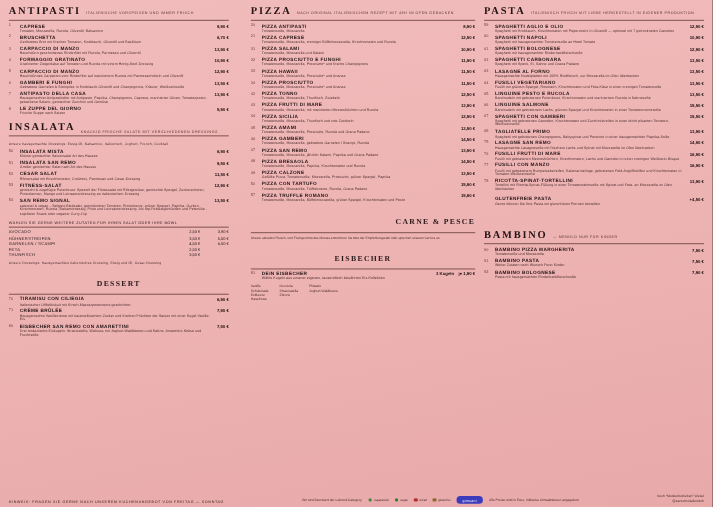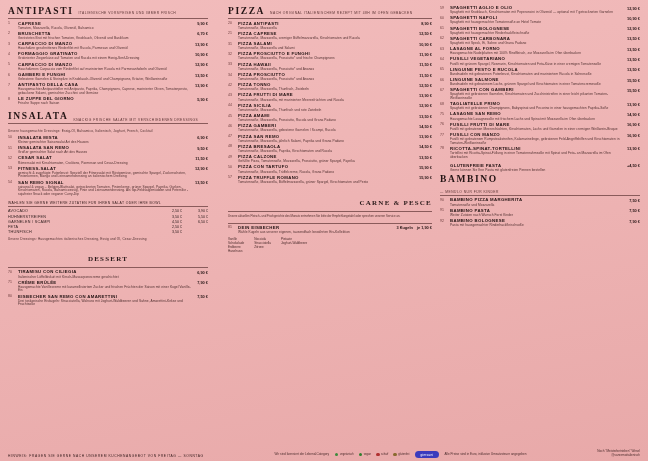--- a/index.html
+++ b/index.html
@@ -354,20 +354,23 @@
           </div>
           <div class="pr">15,90 €</div>
         </div>
 
       <div class="carne-wrap" style="text-align:right;margin-top:5px;">
         <span class="h3">CARNE &amp; PESCE</span>
       </div>
       <div class="rule"></div>
       <div class="tinynote">Unsere aktuellen Fleisch- und Fischgerichte des Monats entnehmen Sie bitte der Empfehlungstafel oder sprechen unseren Service an.</div>
 
+      <div style="text-align:center;margin-top:3px;">
+        <span class="h3">Eisbecher</span>
+      </div>
       <div class="rule"></div>
       <div class="it">
         <div class="num">81</div>
         <div class="body">
           <div class="nm">DEIN EISBECHER</div>
           <div class="ds">Wähle Kugeln aus unserer eigenen, tausendfach bewährten Eis-Kollektion</div>
         </div>
         <div class="pr">3 Kugeln</div>
         <div class="pr" style="margin-left:4px;">je 1,90 €</div>
       </div>
@@ -384,20 +387,24 @@
           <div>Zitrone</div>
         </div>
         <div class="sm">
           <div>Pistazie</div>
           <div>Joghurt-Waldbeere</div>
         </div>
       </div>
     </div>
 
     <div class="col">
+      <div class="sec-row">
+        <h2 class="sec">Pasta</h2>
+        <div class="sec-sub">ITALIENISCH FRISCH MIT LIEBE HERGESTELLT IN EIGENER PRODUKTION</div>
+      </div>
 
       <div class="it">
           <div class="num">59</div>
           <div class="body">
             <div class="nm">SPAGHETTI AGLIO E OLIO</div>
             <div class="ds">Spaghetti mit Knoblauch, Kirschtomaten mit Peperoncini in Olivenöl — optional mit 7 getrockneten Garnelen</div>
           </div>
           <div class="pr">12,90 €</div>
         </div>
       <div class="it">
@@ -507,21 +514,21 @@
 
       <div class="it" style="margin-top:3px;">
         <div class="num"></div>
         <div class="body">
           <div class="nm">GLUTENFREIE PASTA</div>
           <div class="ds">Gerne können Sie Ihre Pasta mit glutenfreien Pennen bestellen</div>
         </div>
         <div class="pr">+4,50 €</div>
       </div>
 
-      <div class="sec-row" style="margin-top:0;flex-direction:column;">
+      <div class="sec-row" style="margin-top:20px;">
         <h2 class="sec">Bambino</h2>
         <div class="sec-sub">— MENÜLO NUR FÜR KINDER</div>
       </div>
       <div class="it">
           <div class="num">90</div>
           <div class="body">
             <div class="nm">BAMBINO PIZZA MARGHERITA</div>
             <div class="ds">Tomatensoße und Mozzarella</div>
           </div>
           <div class="pr">7,50 €</div>

